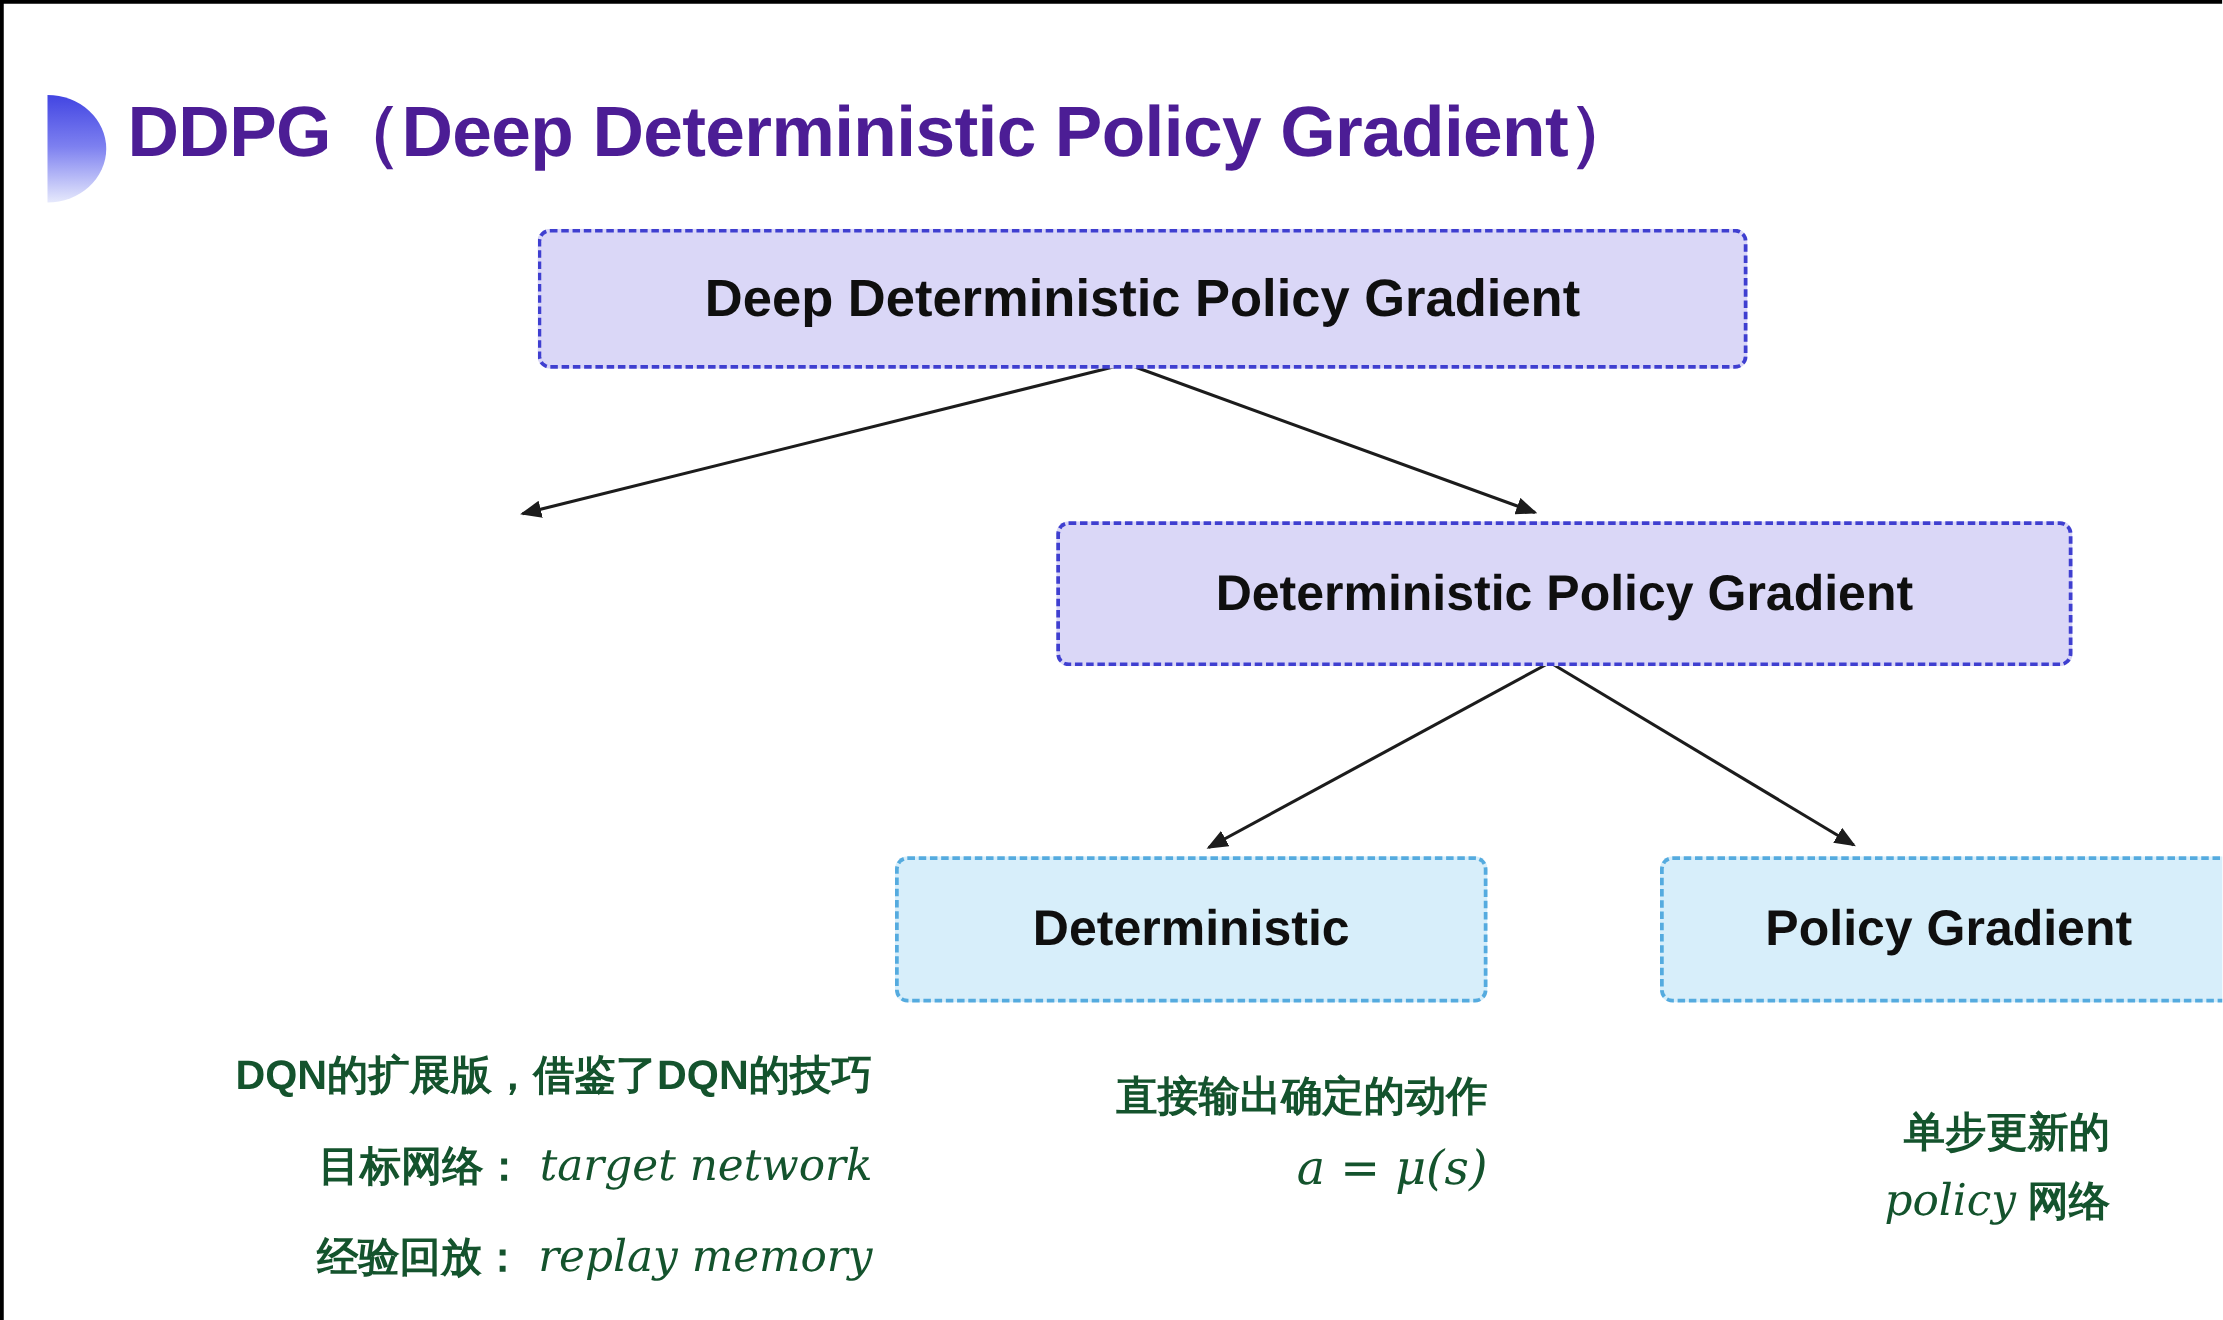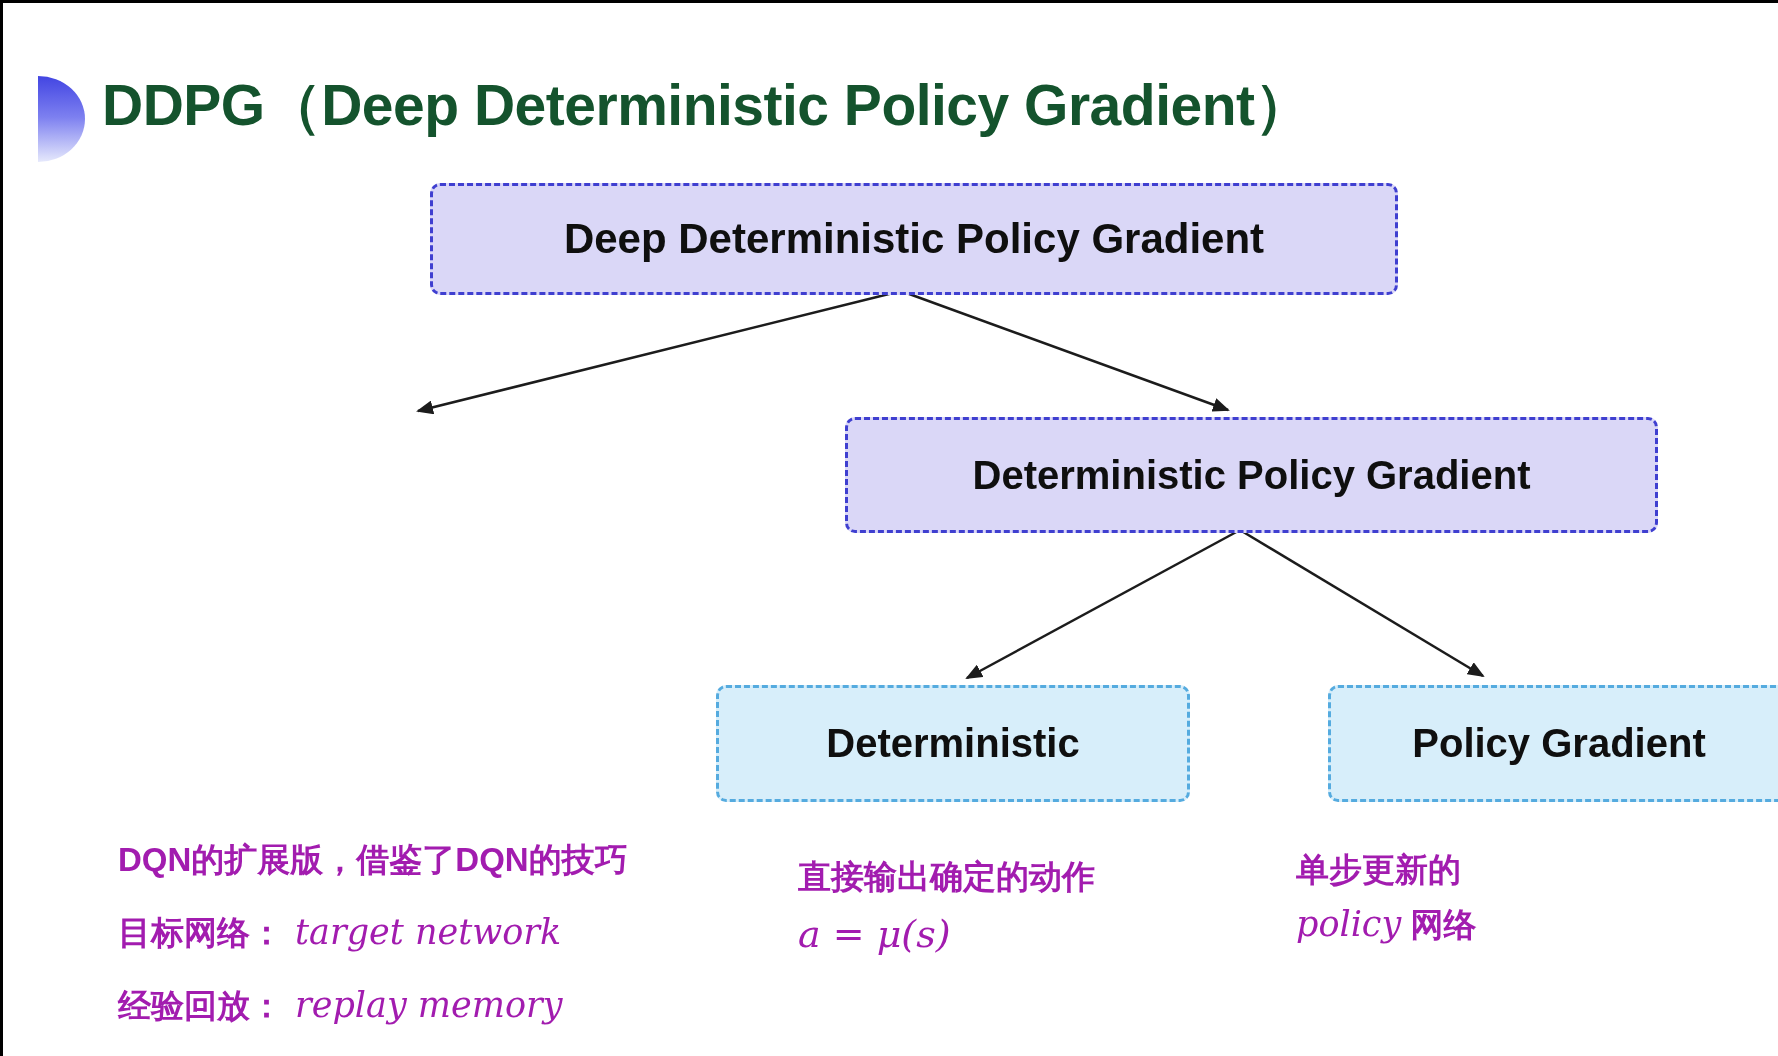--- a/index.html
+++ b/index.html
@@ -17,21 +17,21 @@
 
   
   .bullet {
     position: absolute; left: 38px; top: 76px; width: 47px; height: 86px;
     border-radius: 0 100% 100% 0 / 0 50% 50% 0;
     background: linear-gradient(180deg, #4245e2 0%, #7d80f0 48%, #e6e9fc 100%);
   }
   .title {
     position: absolute; left: 102px; top: 68px; margin: 0;
     font-size: 57px; font-weight: 600; letter-spacing: -0.5px;
-    color: #14532d; white-space: nowrap;
+    color: #4c1d95; white-space: nowrap;
   }
 
   
   .arrows { position: absolute; left: 0; top: 0; width: 1778px; height: 1056px; pointer-events: none; }
 
   
   .node {
     position: absolute; display: flex; align-items: center; justify-content: center;
     border-radius: 10px; font-size: 40px; font-weight: 600; color: #0f0f0f;
     white-space: nowrap;
@@ -39,27 +39,27 @@
   }
   .purple { background: #dad7f7; border: 3px dashed #3f3fd0; }
   .cyan   { background: #d7eefa; border: 3px dashed #55abdf; }
   .node-root { left: 430px; top: 183px; width: 962px; height: 106px; font-size: 42px; }
   .node-deep { left: 172px; top: 417px; width: 460px; height: 110px; }
   .node-dpg  { left: 845px; top: 417px; width: 807px; height: 110px; }
   .node-det  { left: 716px; top: 685px; width: 468px; height: 111px; }
   .node-pg   { left: 1328px; top: 685px; width: 456px; height: 111px; }
 
   
-  .note { position: absolute; text-align: left; color: #a21caf; font-weight: 600; }
+  .note { position: absolute; text-align: right; color: #14532d; font-weight: 600; }
   .note .ln { display: block; }
   .note-left  { left: 118px;  top: 838px; width: 580px; font-size: 33px; }
   .note-left .ln { margin-bottom: 28px; }
   .note-mid   { left: 798px;  top: 855px; width: 392px; font-size: 33px; }
   .note-mid .ln { margin-bottom: 12px; }
-  .note-right { left: 1296px; top: 848px; width: 392px; font-size: 33px; }
+  .note-right { left: 1296px; top: 884px; width: 392px; font-size: 33px; }
   .note-right .ln { margin-bottom: 10px; }
   .math {
     font-family: "DejaVu Serif", "Liberation Serif", serif;
     font-style: italic; font-weight: 400; font-size: 35px;
   }
   .math-gap { margin-left: 12px; }
   .formula { font-size: 38px; }
 </style>
 </head>
 <body>

